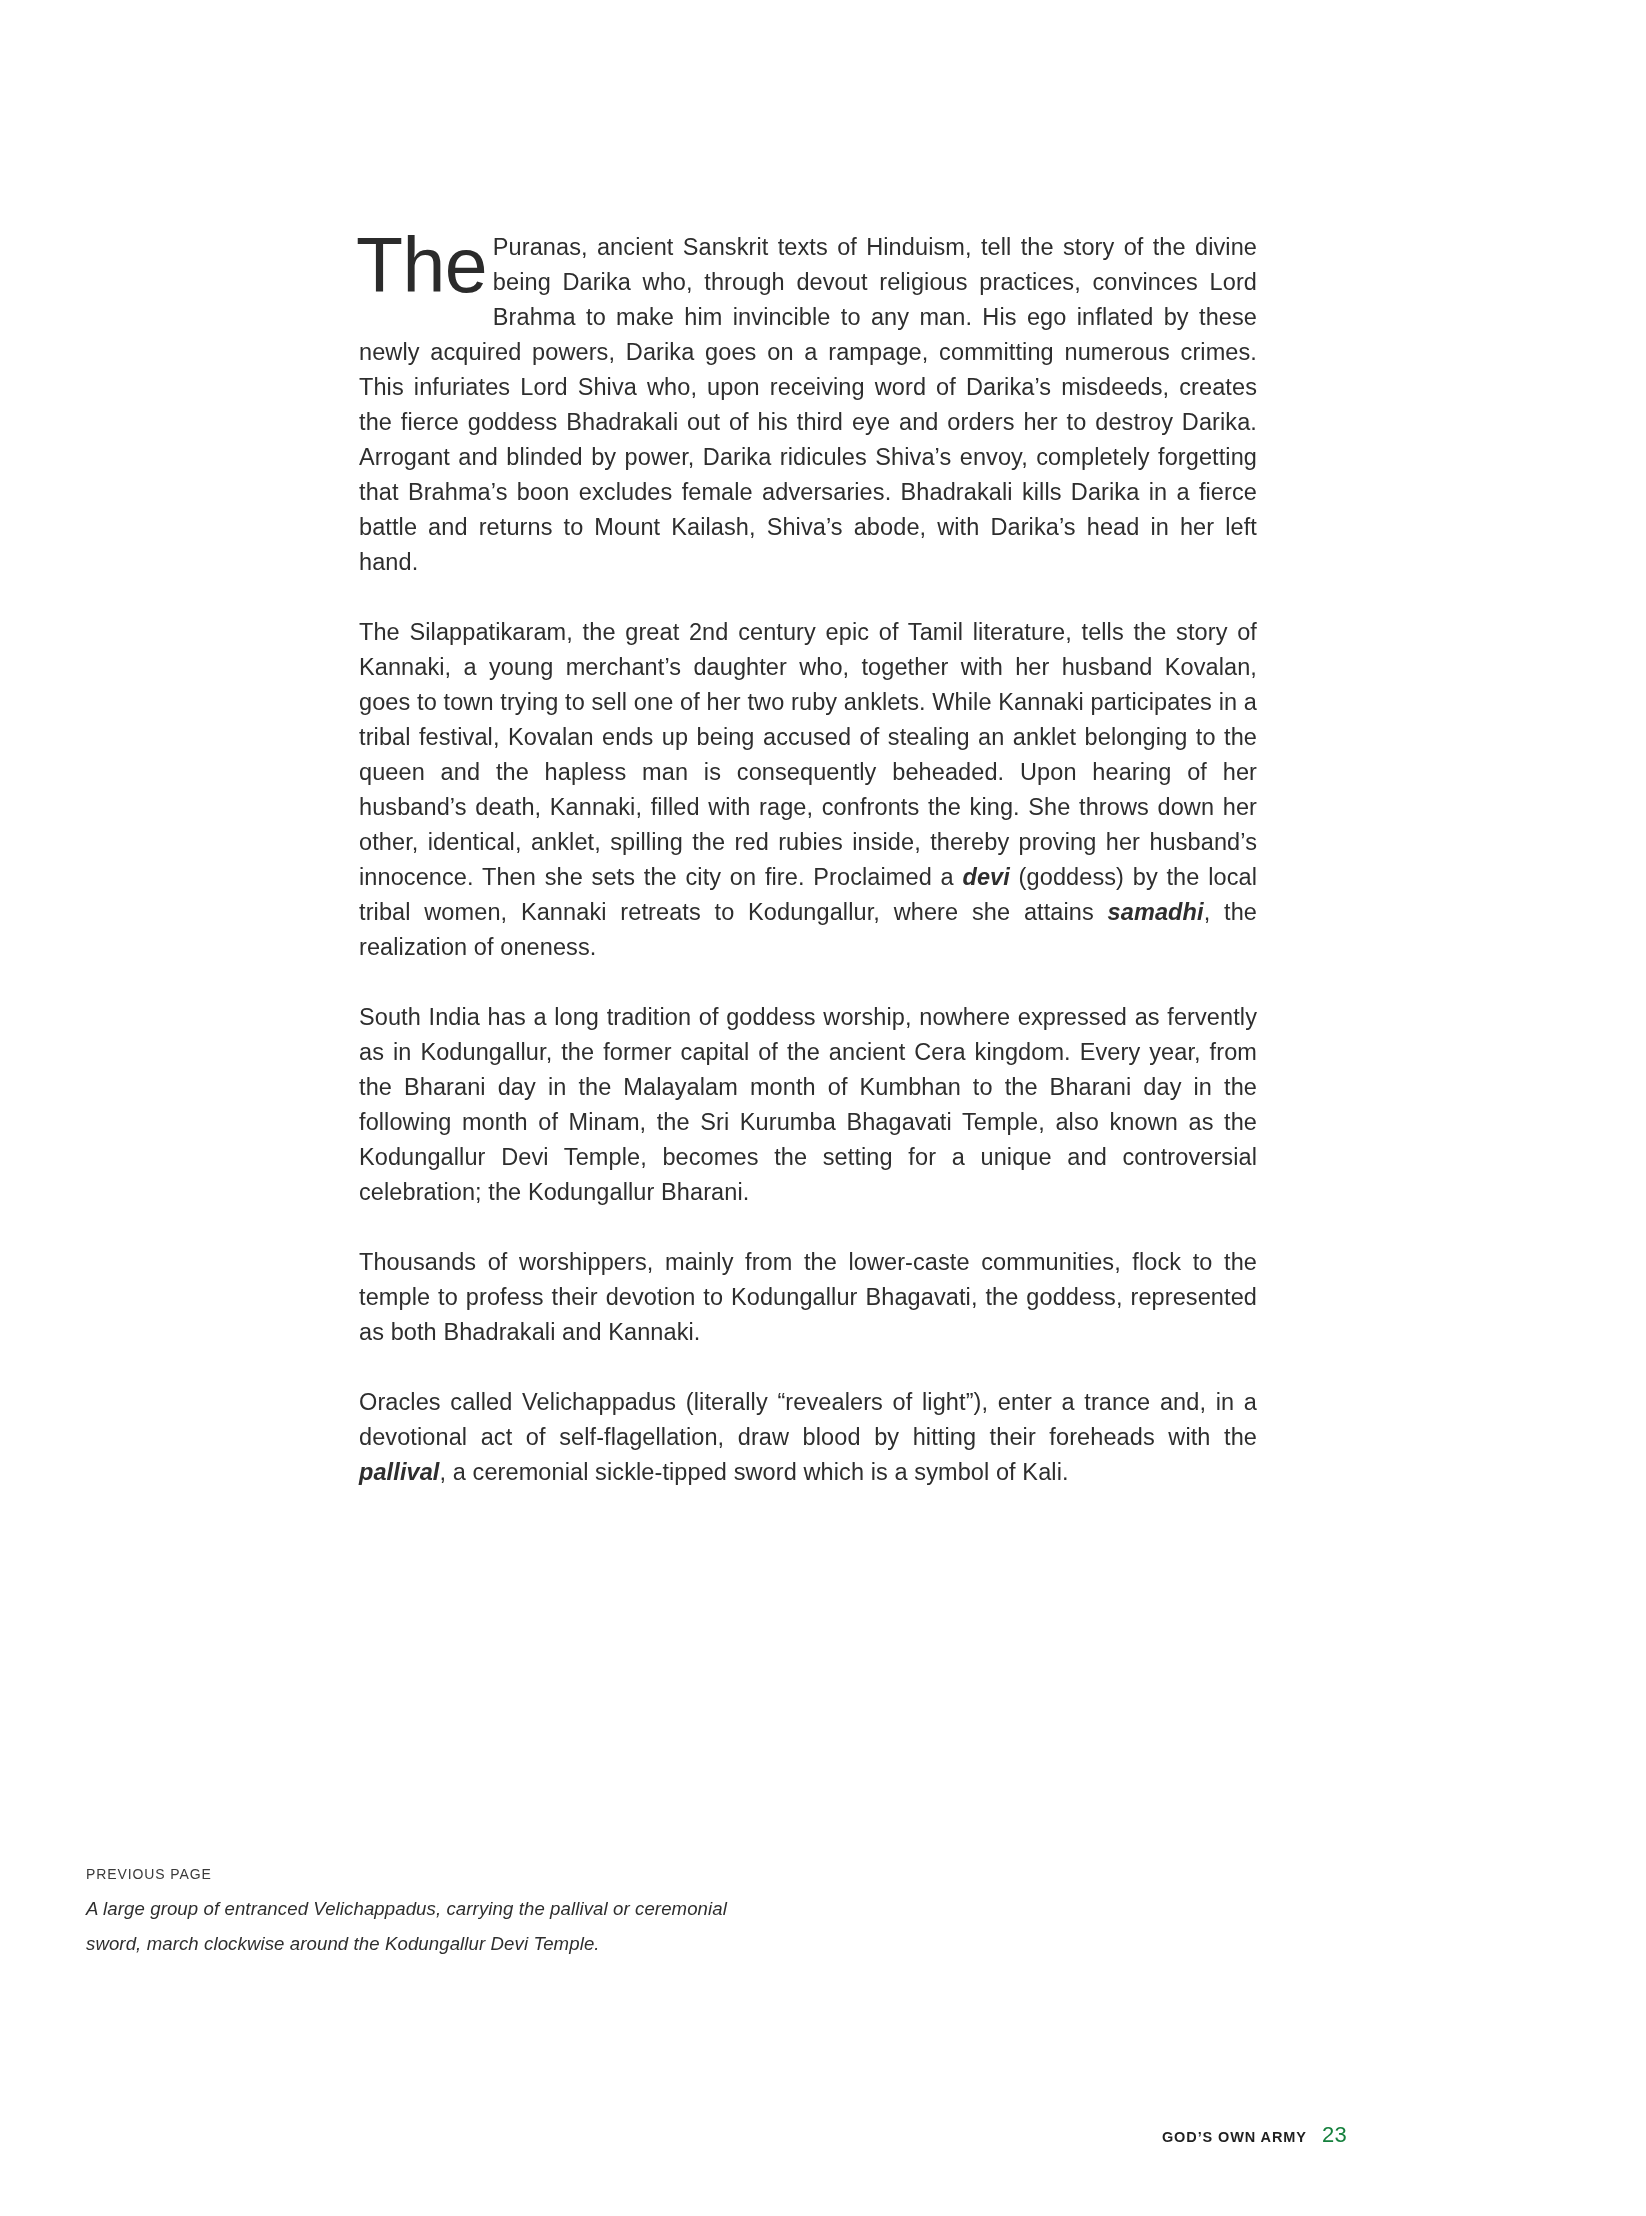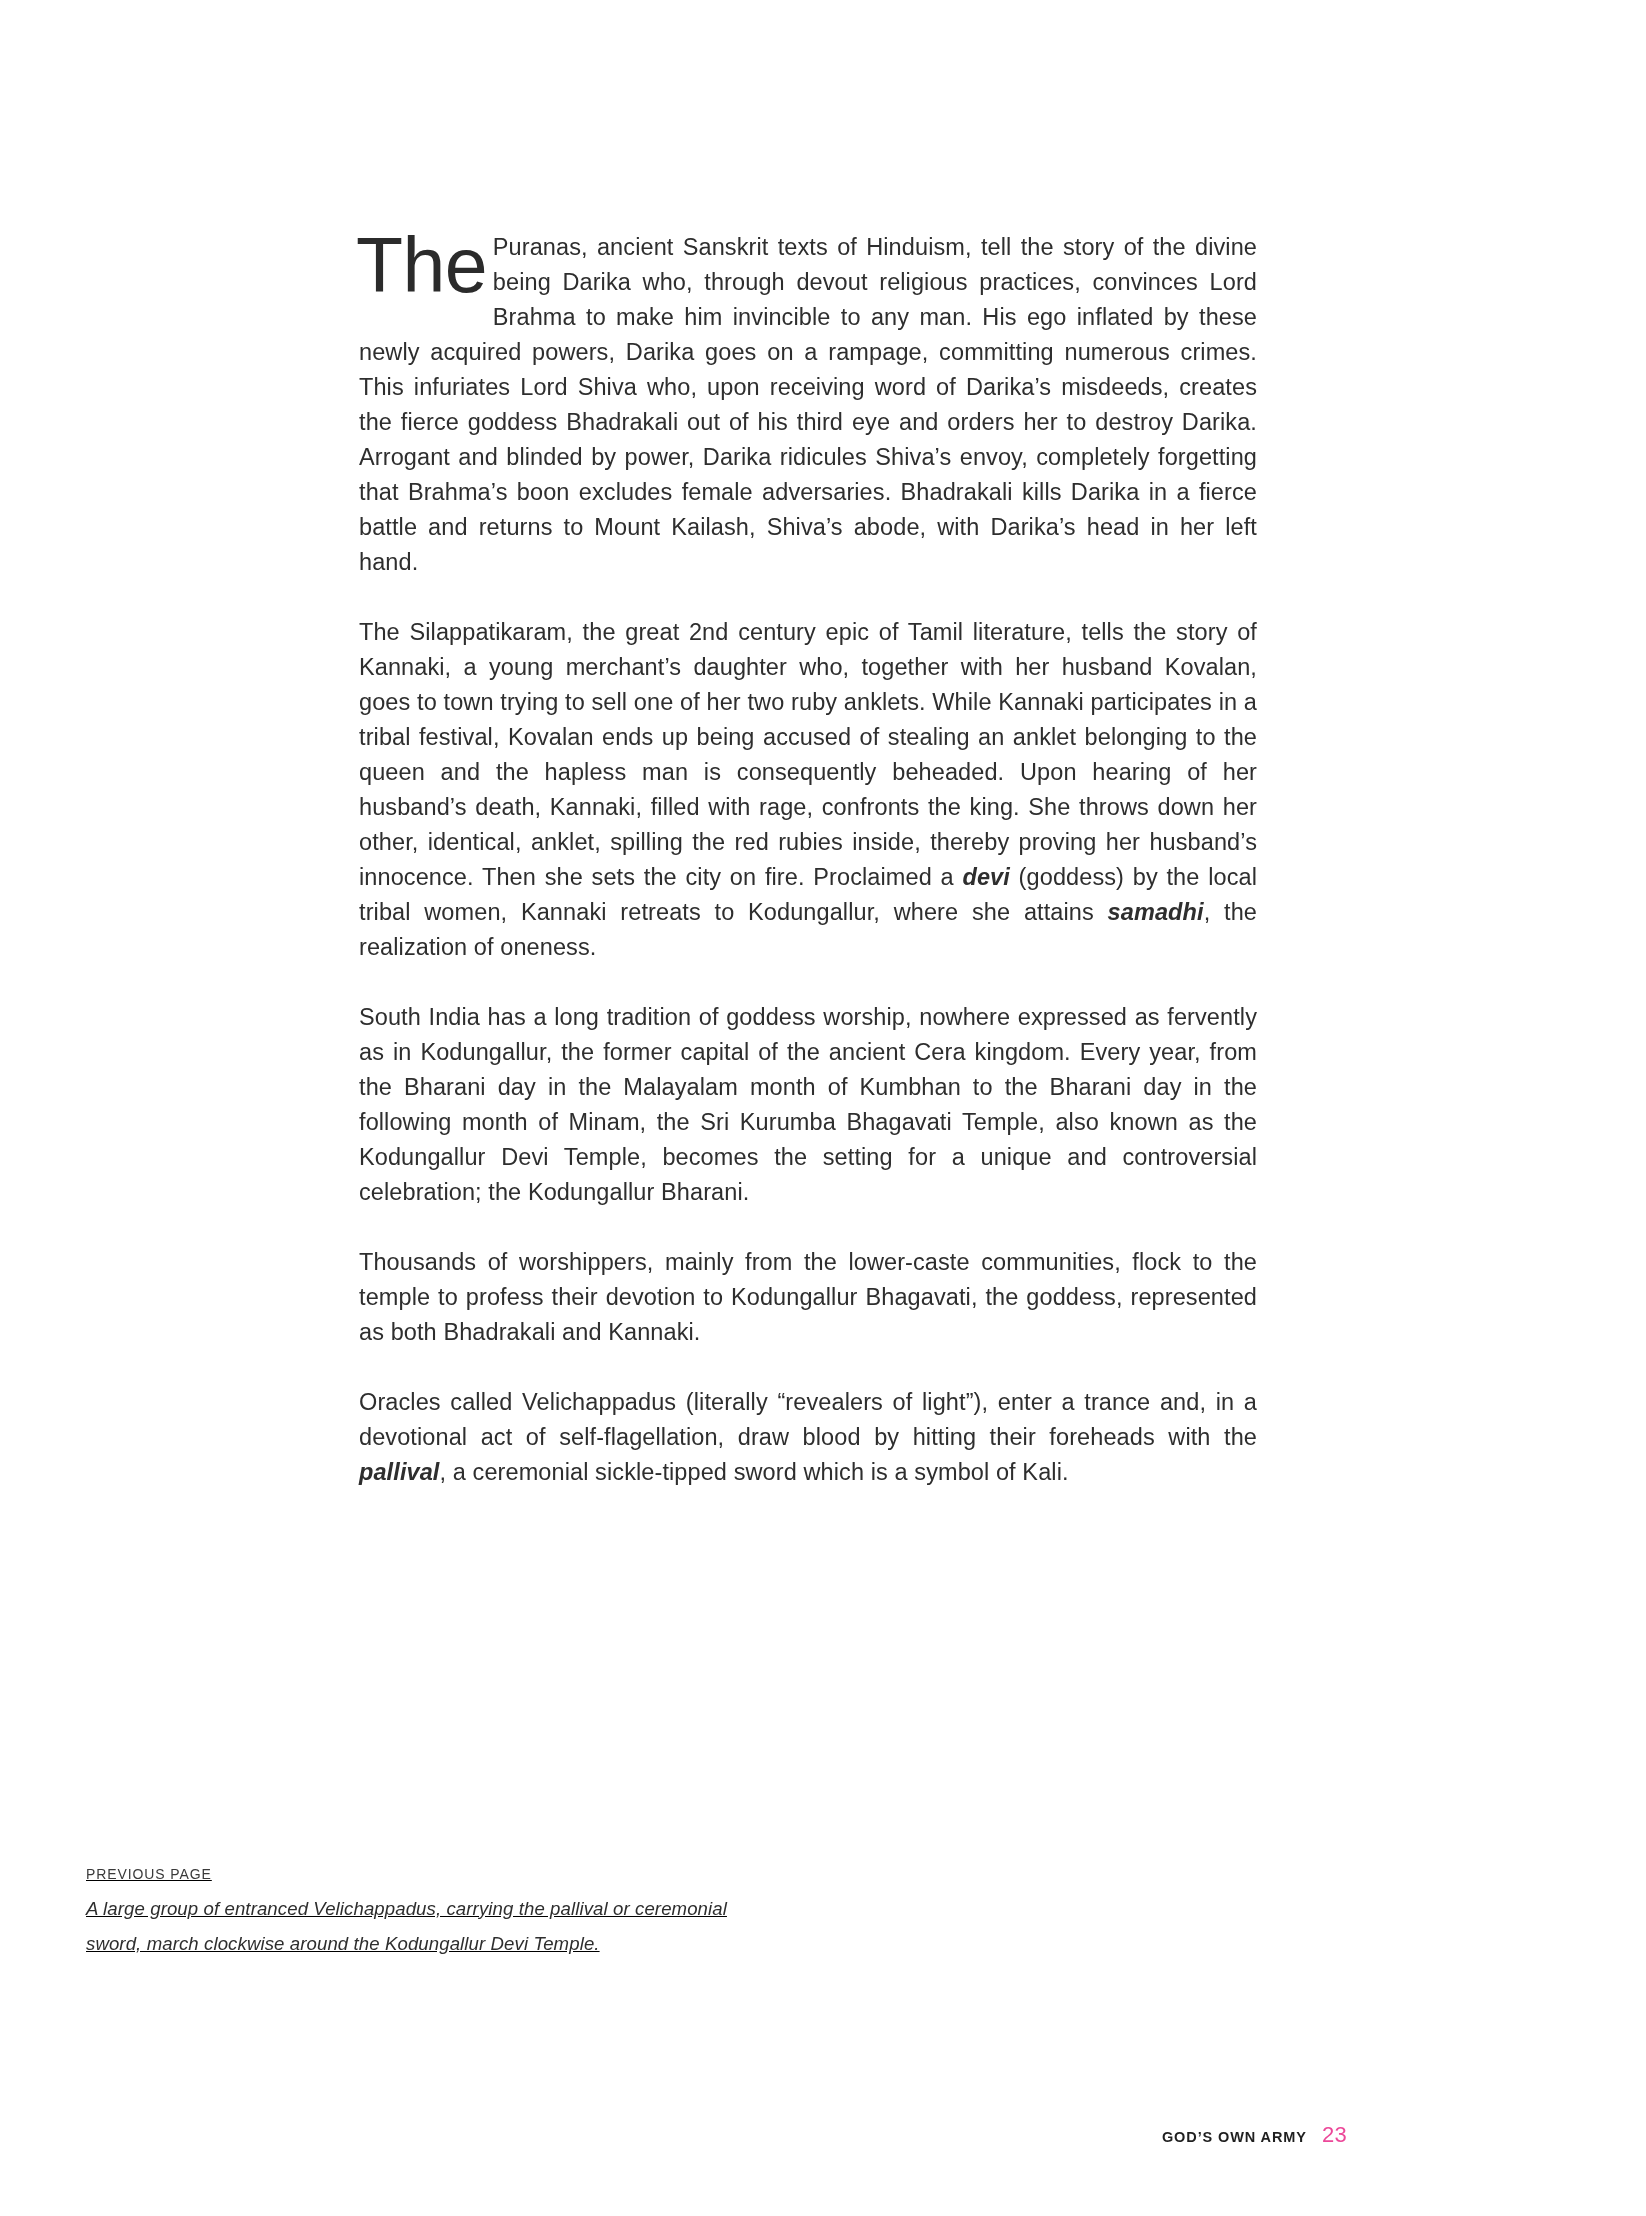--- a/index.html
+++ b/index.html
@@ -68,21 +68,20 @@
   
   .captions {
     position: absolute;
     left: 86px;
     top: 1865px;
     width: 686px;
   }
 
   .caption-block {
     margin-bottom: 31px;
-    text-decoration: underline;
   }
 
   .caption-block:last-child {
     margin-bottom: 0;
   }
 
   .caption-label {
     font-size: 14px;
     line-height: 18.6px;
     letter-spacing: 0.9px;
@@ -114,21 +113,21 @@
     font-size: 14.5px;
     font-weight: 700;
     letter-spacing: 0.9px;
     color: #1f1f1f;
     text-align: right;
   }
 
   .footer-pagenum {
     font-size: 22px;
     font-weight: 400;
-    color: #ec4899;
+    color: #15803d;
     letter-spacing: 0.3px;
   }
 </style>
 </head>
 <body>
 
 <div class="page">
 
   <div class="article">
     <div class="body-par first-par">

